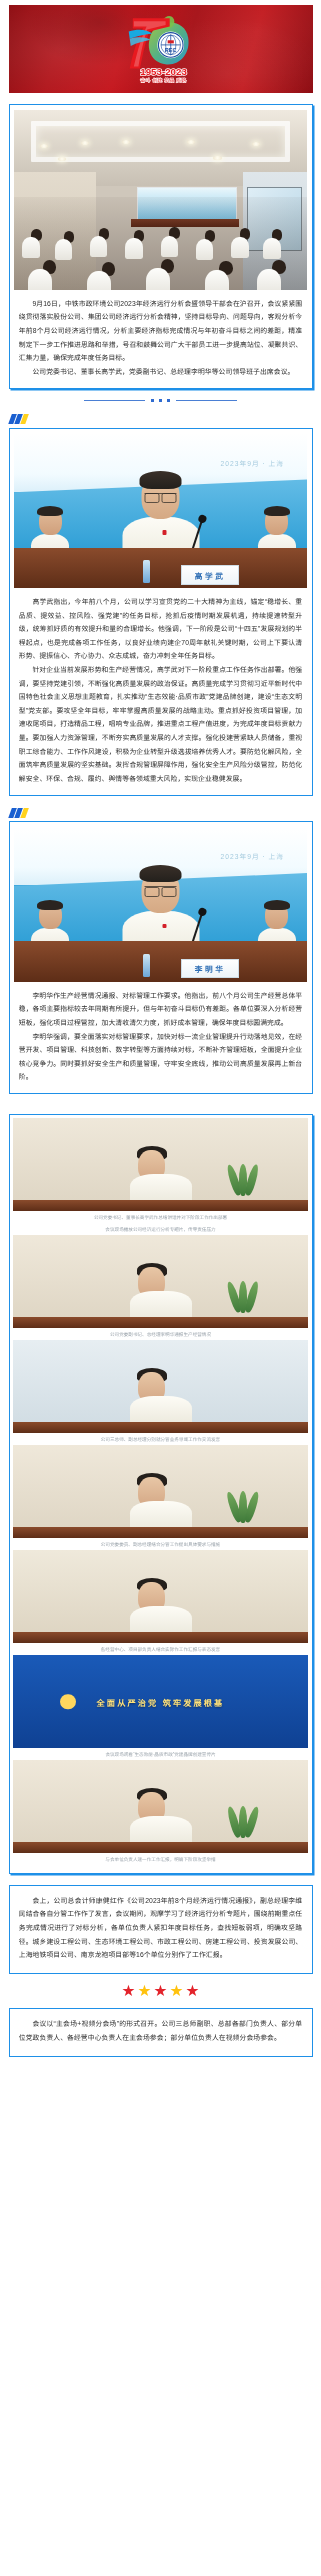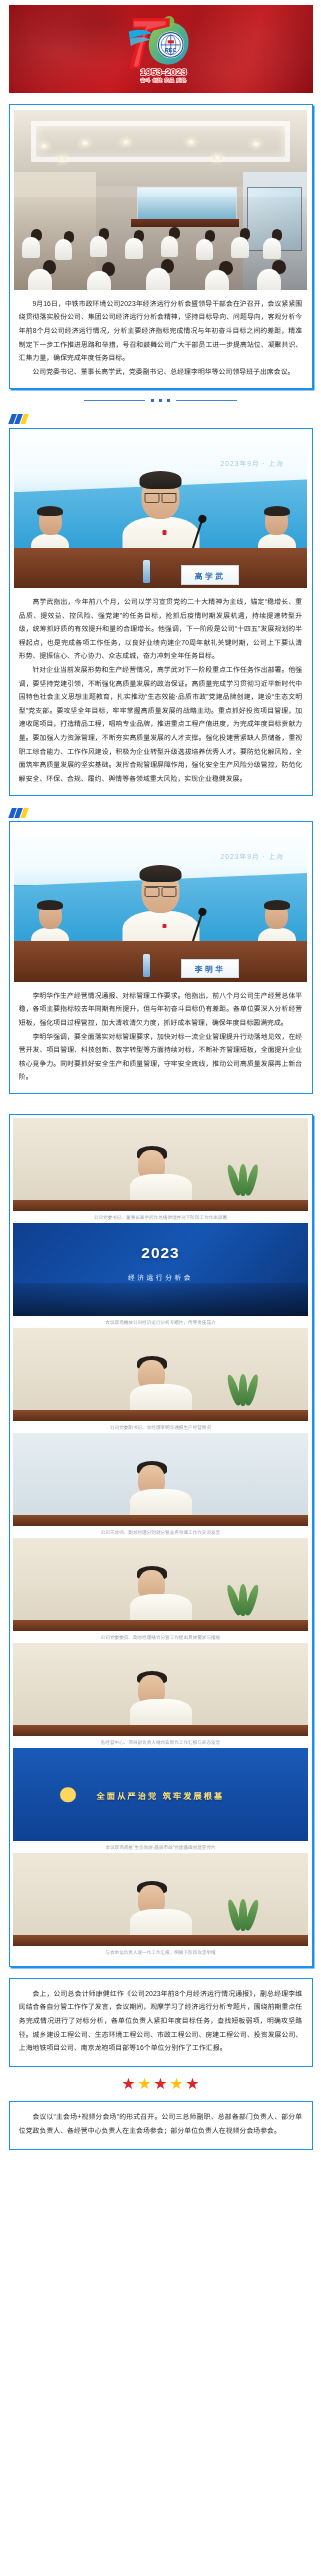--- a/index.html
+++ b/index.html
@@ -534,26 +534,20 @@
         <span class="leaf" style="left:9.3px;"></span>
         <span class="leaf" style="left:18.5px;transform:rotate(16deg);"></span>
       </div>
       <div class="sp-hair"></div>
       <div class="sp-head"></div>
       <div class="sp-body"></div>
       <div class="tbl"></div>
     </div>
     <div class="caption">公司党委书记、董事长高学武作总结讲话并对下阶段工作作出部署</div>
 
-    <div class="photo scene scene-slide">
-      <div class="slide-bg"></div>
-      <div class="slide-year">2023</div>
-      <div class="slide-sub">经济运行分析会</div>
-      <div class="audience"></div>
-    </div>
     <div class="caption">会议现场播放公司经济运行分析专题片，传导责任压力</div>
 
     <div class="photo scene scene-small">
       <div class="wall"></div>
       <div class="plant">
         <span class="leaf" style="left:0;transform:rotate(-18deg);"></span>
         <span class="leaf" style="left:9.3px;"></span>
         <span class="leaf" style="left:18.5px;transform:rotate(16deg);"></span>
       </div>
       <div class="sp-hair"></div>

